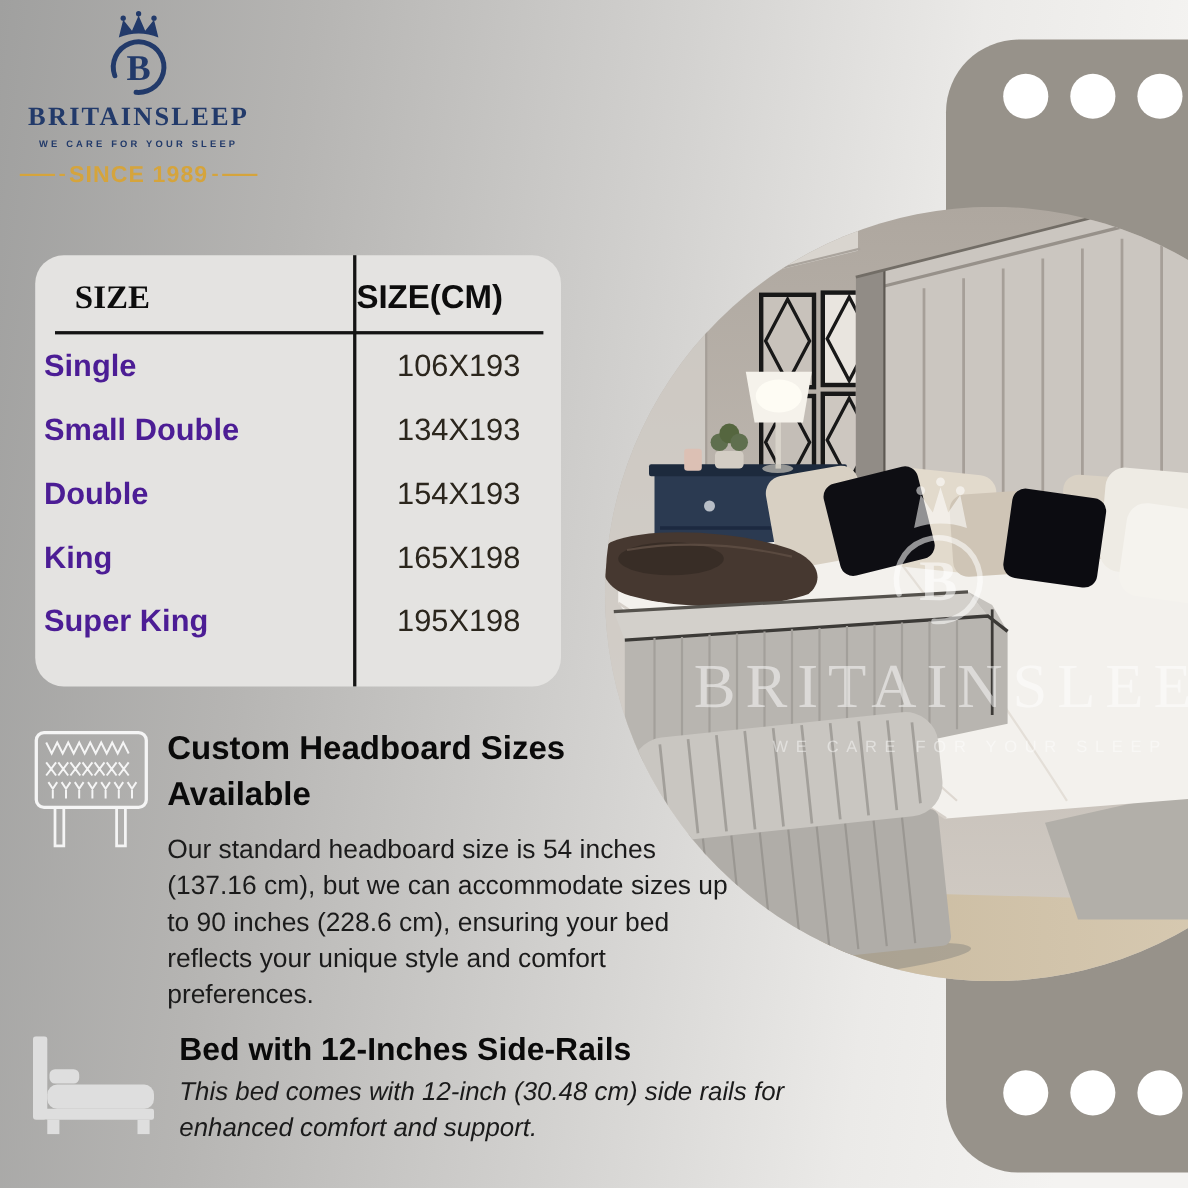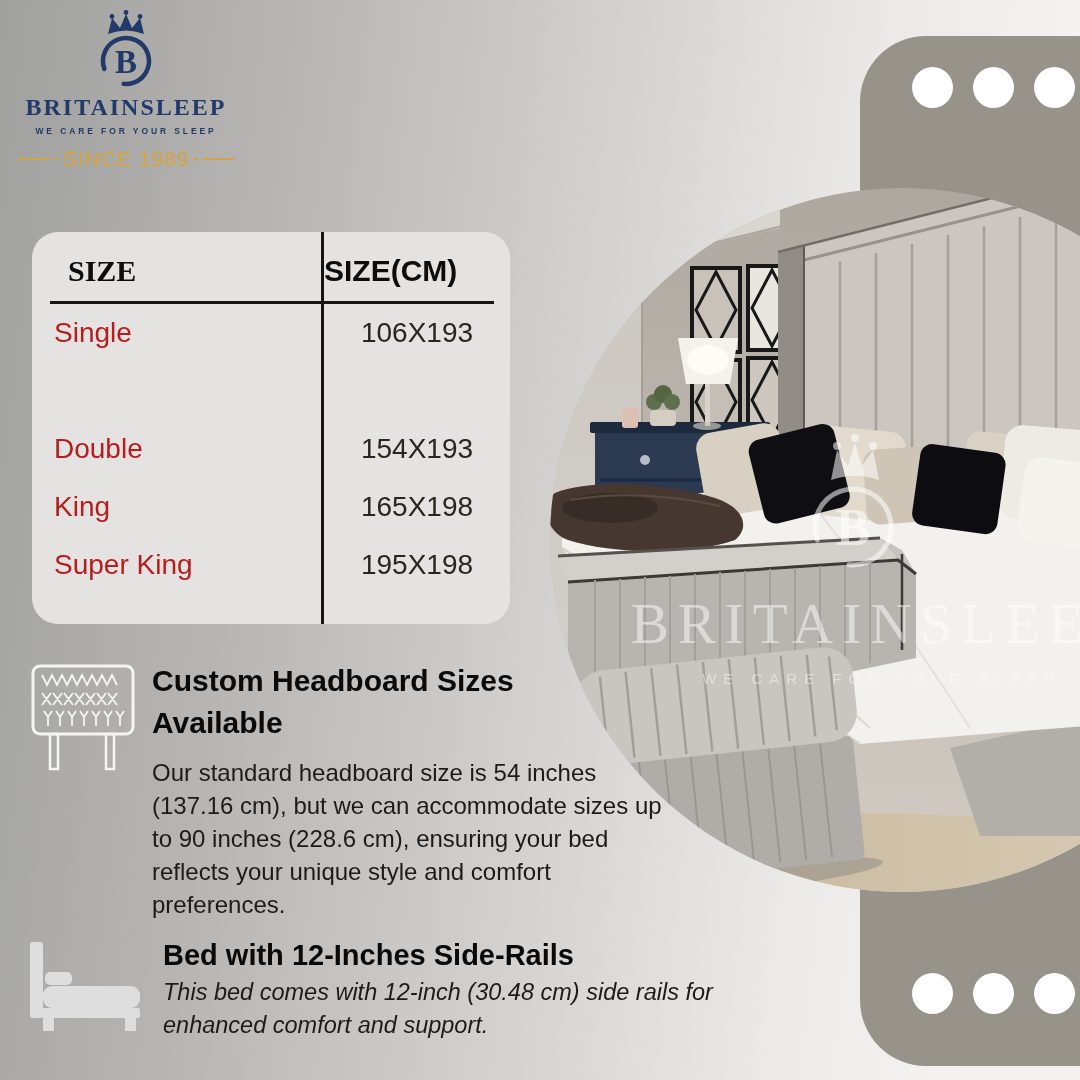--- a/index.html
+++ b/index.html
@@ -12,36 +12,36 @@
   .accent-bar{position:absolute;left:860px;top:36px;width:240px;height:1030px;
     background:#97928a;border-radius:66px 0 0 66px;}
   .dot{position:absolute;width:41px;height:41px;border-radius:50%;background:#ffffff;}
   
   .brand{position:absolute;left:18px;top:10px;width:216px;text-align:center;color:#223a6a;}
   .brand svg{display:block;margin:0 auto;}
   .brand-name{font-family:"Liberation Serif",serif;font-size:24px;font-weight:600;
     letter-spacing:2px;margin-top:4px;white-space:nowrap;}
   .brand-tagline{font-size:8.5px;font-weight:bold;letter-spacing:2.9px;margin-top:5px;white-space:nowrap;}
   .brand-since{display:flex;align-items:center;justify-content:center;gap:4px;margin-top:11px;
-    color:#d5a43c;font-size:21px;font-weight:400;letter-spacing:1px;white-space:nowrap;}
+    color:#d5a43c;font-size:21px;font-weight:700;letter-spacing:1px;white-space:nowrap;}
   .gline{display:inline-block;height:2.5px;background:#d5a43c;}
   .gline.long{width:44px;}
   .gline.short{width:7px;}
   
   .size-table{position:absolute;left:32px;top:232px;width:478px;height:392px;
     background:#e4e3e1;border-radius:26px;}
   .col-divider{position:absolute;left:289px;top:0;width:2.5px;height:100%;background:#141414;}
   .header-row{position:absolute;top:22px;left:0;width:100%;height:44px;}
   .hcell-size{position:absolute;left:36px;top:0;font-size:30px;font-weight:bold;color:#0d0d0d;font-family:Liberation Serif, serif;}
   .hcell-cm{position:absolute;left:292px;width:186px;top:0;text-align:left;font-size:30px;font-weight:bold;color:#0d0d0d;}
   .header-rule{position:absolute;top:69px;left:18px;right:16px;height:2.5px;background:#141414;}
   .trows{position:absolute;top:72px;left:0;right:0;}
   .trow{position:relative;height:58px;}
-  .tlabel{position:absolute;left:22px;top:50%;transform:translateY(-50%);
-    font-size:28px;font-weight:400;color:#b91c1c;white-space:nowrap;}
+  .tlabel{position:absolute;left:8px;top:50%;transform:translateY(-50%);
+    font-size:28px;font-weight:700;color:#4c1d95;white-space:nowrap;}
   .tvalue{position:absolute;left:292px;width:186px;top:50%;transform:translateY(-50%);
     text-align:center;font-size:28px;font-weight:500;color:#2b261d;}
   
   .feature-icon{position:absolute;}
   .f-title{position:absolute;margin:0;font-size:30px;line-height:42px;font-weight:bold;color:#0a0a0a;}
   .f-body{position:absolute;margin:0;font-size:24px;line-height:33px;color:#1b1b1b;}
   #hb-title{left:152px;top:660px;width:462px;}
   #hb-body{left:152px;top:756px;width:522px;}
   #bed-title{left:163px;top:936px;width:620px;font-size:29px;line-height:38px;}
   #bed-body{left:163px;top:976px;width:620px;font-size:23.5px;font-style:italic;}
@@ -88,20 +88,22 @@
       <div class="hcell-size">SIZE</div>
       <div class="hcell-cm">SIZE(CM)</div>
     </div>
     <div class="header-rule"></div>
     <div class="trows">
       <div class="trow">
         <span class="tlabel">Single</span>
         <span class="tvalue">106X193</span>
       </div>
       <div class="trow">
+        <span class="tlabel">Small Double</span>
+        <span class="tvalue">134X193</span>
       </div>
       <div class="trow">
         <span class="tlabel">Double</span>
         <span class="tvalue">154X193</span>
       </div>
       <div class="trow">
         <span class="tlabel">King</span>
         <span class="tvalue">165X198</span>
       </div>
       <div class="trow">

